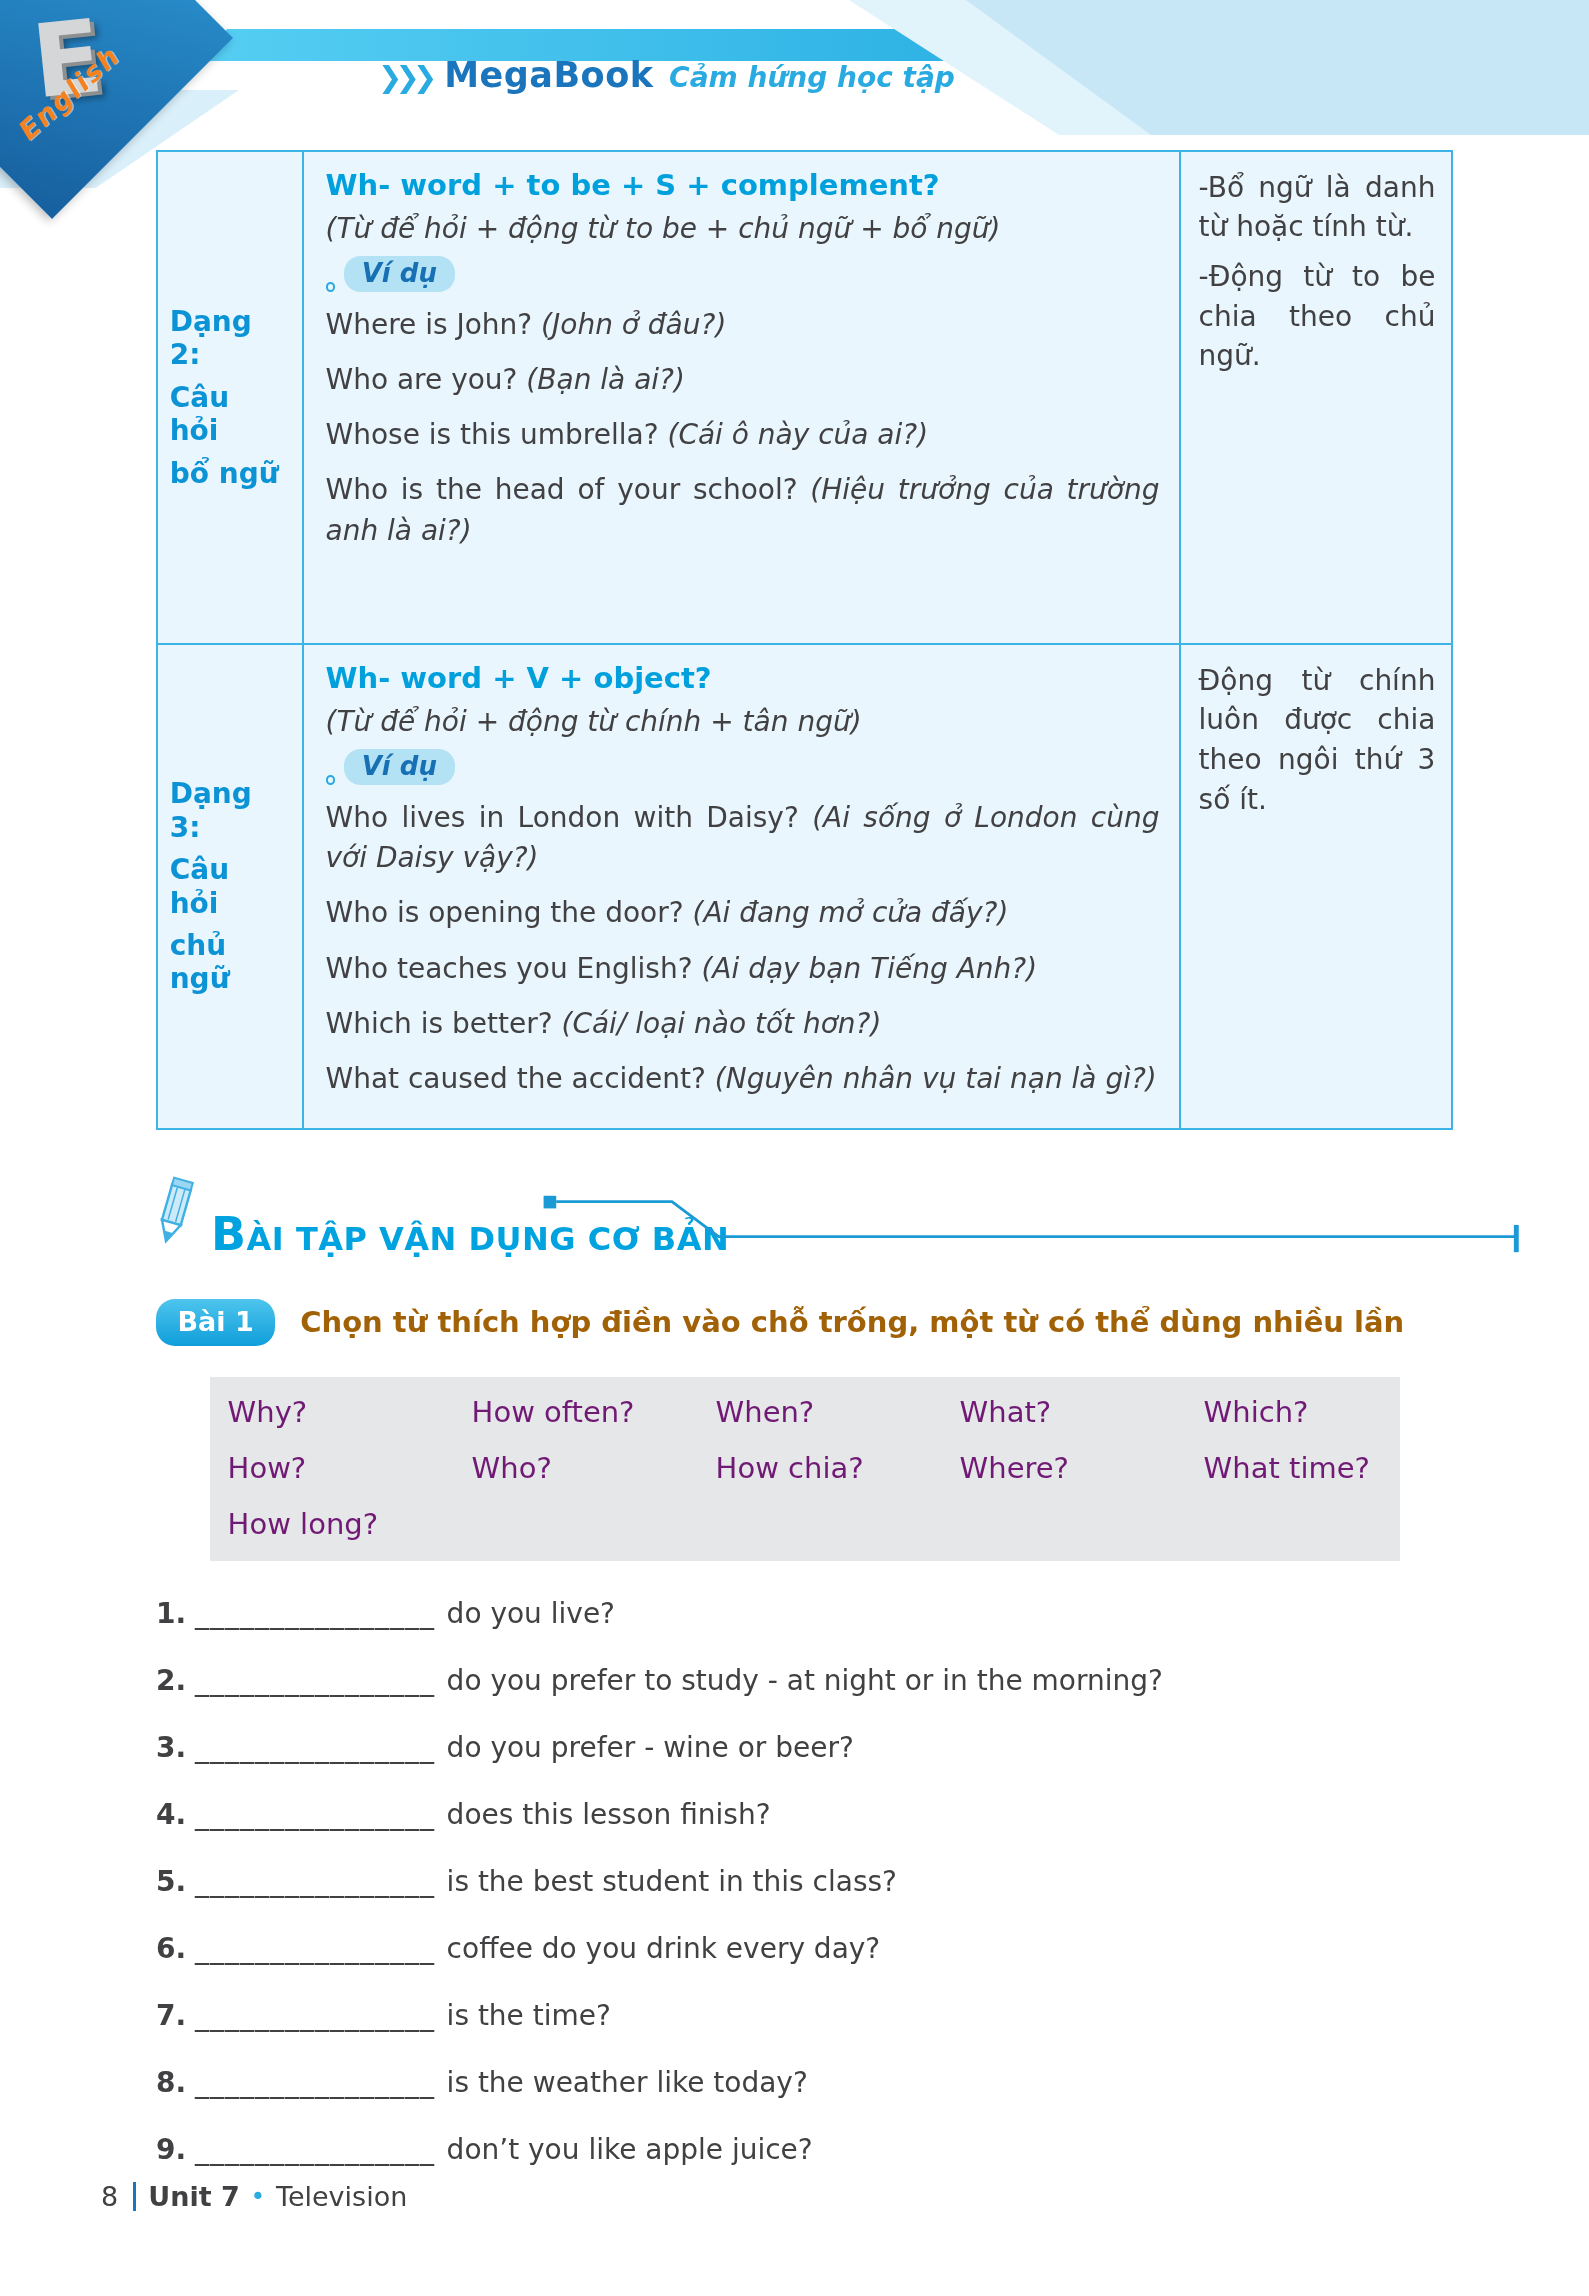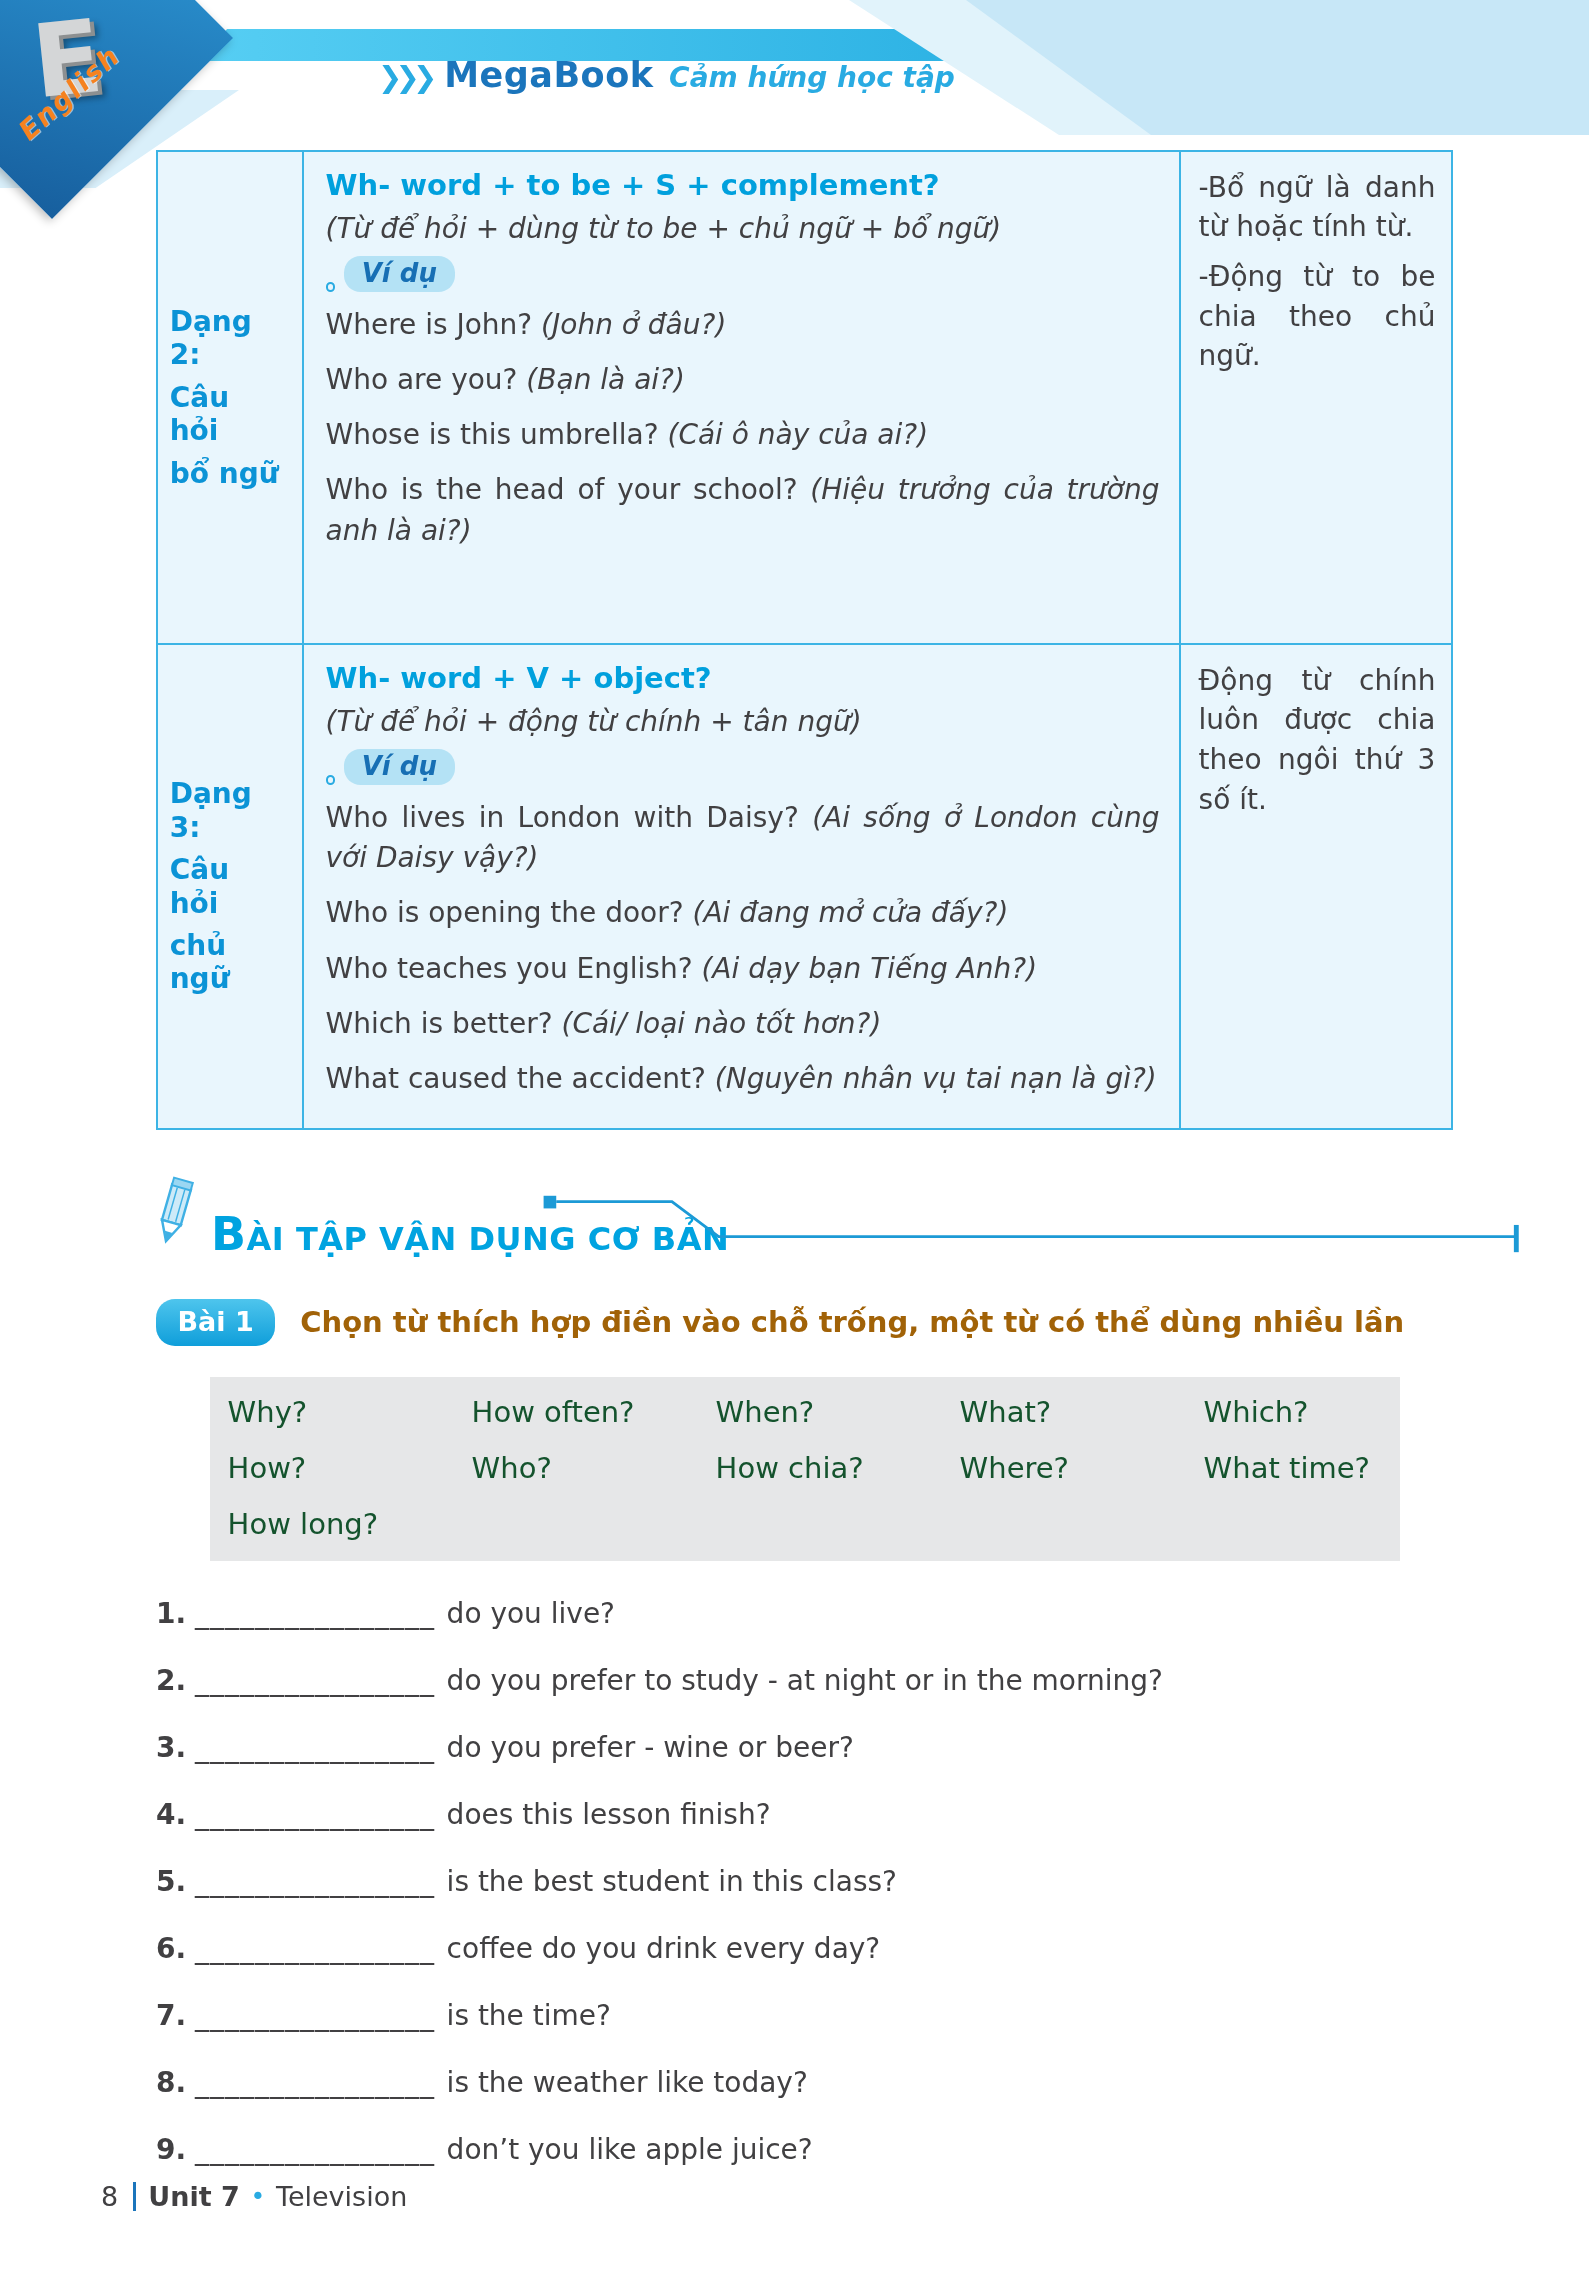--- a/index.html
+++ b/index.html
@@ -69,21 +69,21 @@
 
   
   .exhead { position:absolute; left:156px; top:1299px; display:flex; align-items:center; gap:25px; }
   .badge { background:linear-gradient(180deg,#4ec5ed,#0f9eda); color:#fff; font-weight:bold;
            font-size:27px; padding:6.8px 21.5px 8.8px; border-radius:19px; }
   .instr { color:#a16207; font-weight:bold; font-size:29px; }
 
   .wbank { position:absolute; left:210px; top:1377px; width:1190px; background:#e6e7e8;
            padding:17.6px 9.8px 19.5px 17.6px; display:grid;
            grid-template-columns:244px 244px 244px 244px 1fr;
-           row-gap:22.4px; font-size:29px; color:#14532d; }
+           row-gap:22.4px; font-size:29px; color:#701a75; }
 
   .qs { position:absolute; left:156px; top:1564px; width:1317px; }
   .q { margin-bottom:25px; font-size:28px; line-height:35px;margin-top:32px; }
   .q .num { font-weight:bold; margin-right:8.8px; }
   .q .blank { letter-spacing:1px; margin-right:11.7px; }
 
   
   .footer { position:absolute; left:101px; top:2181px; display:flex; align-items:center; font-size:27px; }
   .fdiv { width:2.9px; height:29px; background:#1b75bc; margin:0 12.7px 0 14.6px; }
   .funit { font-weight:bold; }
@@ -110,21 +110,21 @@
 <div class="gtable">
 
   <div class="cell label">
     <div>Dạng 2:</div>
     <div class="sp">Câu hỏi</div>
     <div>bổ ngữ</div>
   </div>
 
   <div class="cell content">
     <p class="formula">Wh- word + to be + S + complement?</p>
-    <p class="formula-vi">(Từ để hỏi + dùng từ to be + chủ ngữ + bổ ngữ)</p>
+    <p class="formula-vi">(Từ để hỏi + động từ to be + chủ ngữ + bổ ngữ)</p>
     <div class="vidu-row">
       <span class="ring"></span>
       <span class="pill">Ví dụ</span>
     </div>
     <p class="ex">
       <span>Where is John?</span>
       <i class="vi">(John ở đâu?)</i>
     </p>
     <p class="ex">
       <span>Who are you?</span>

